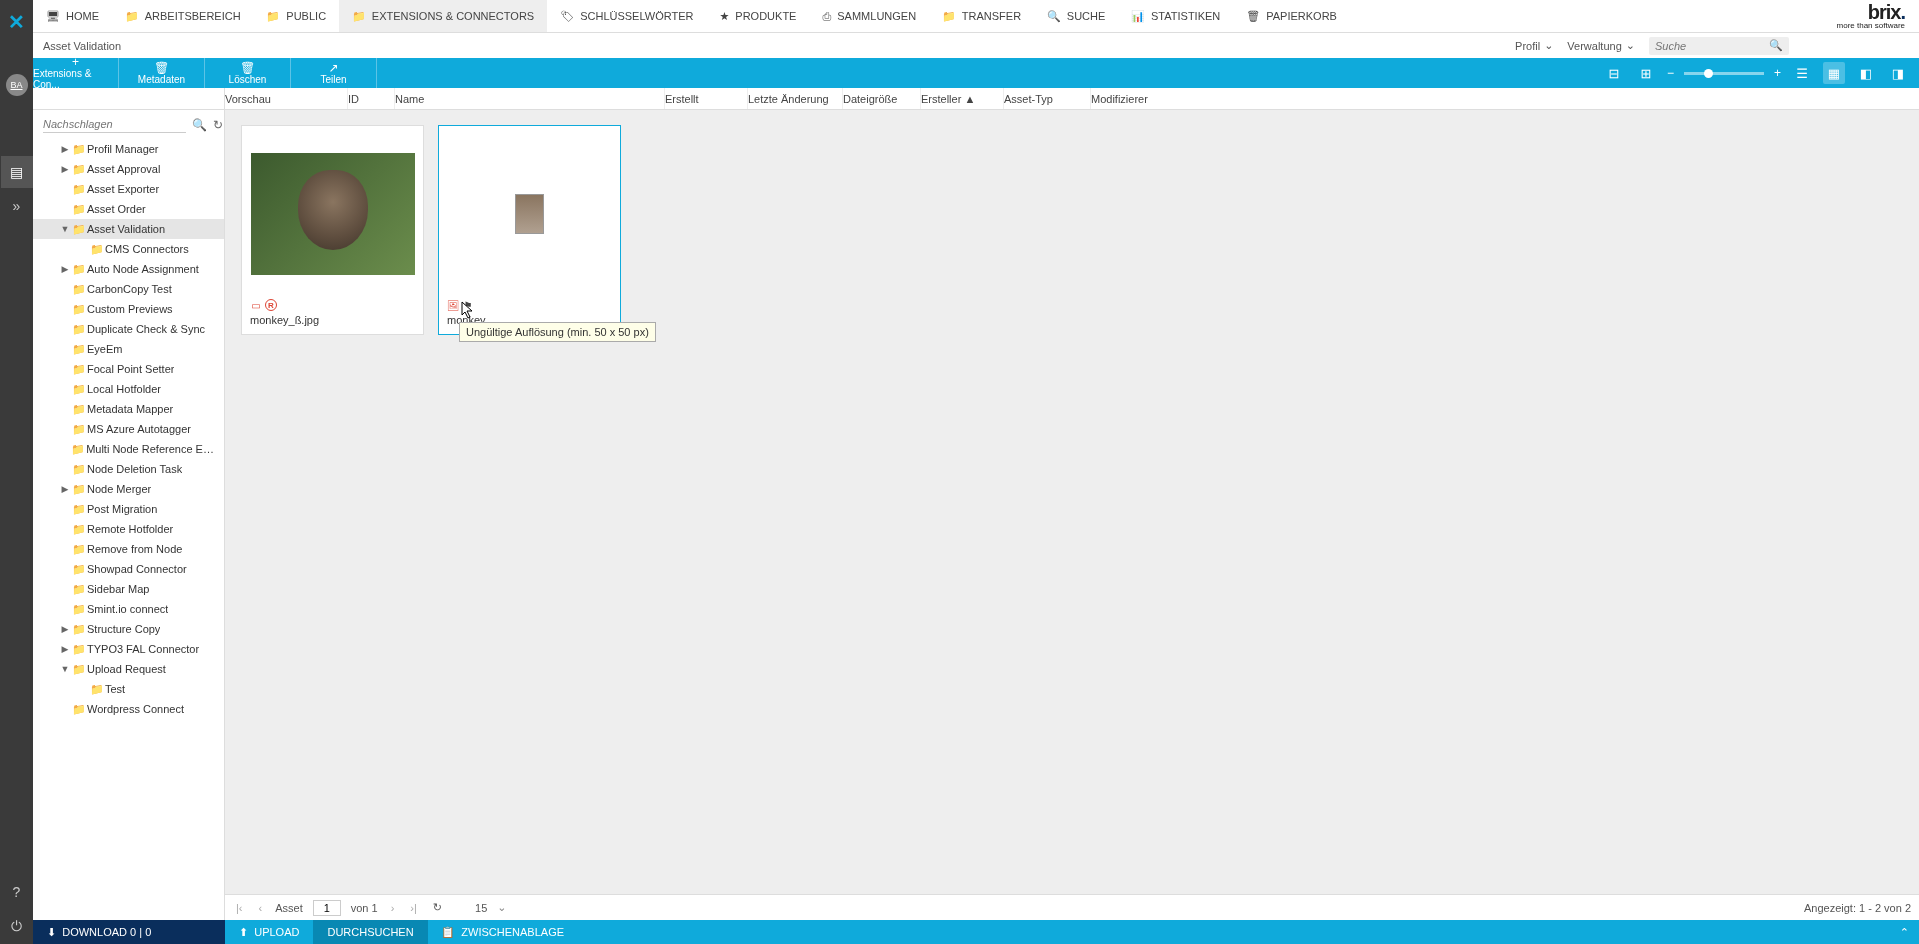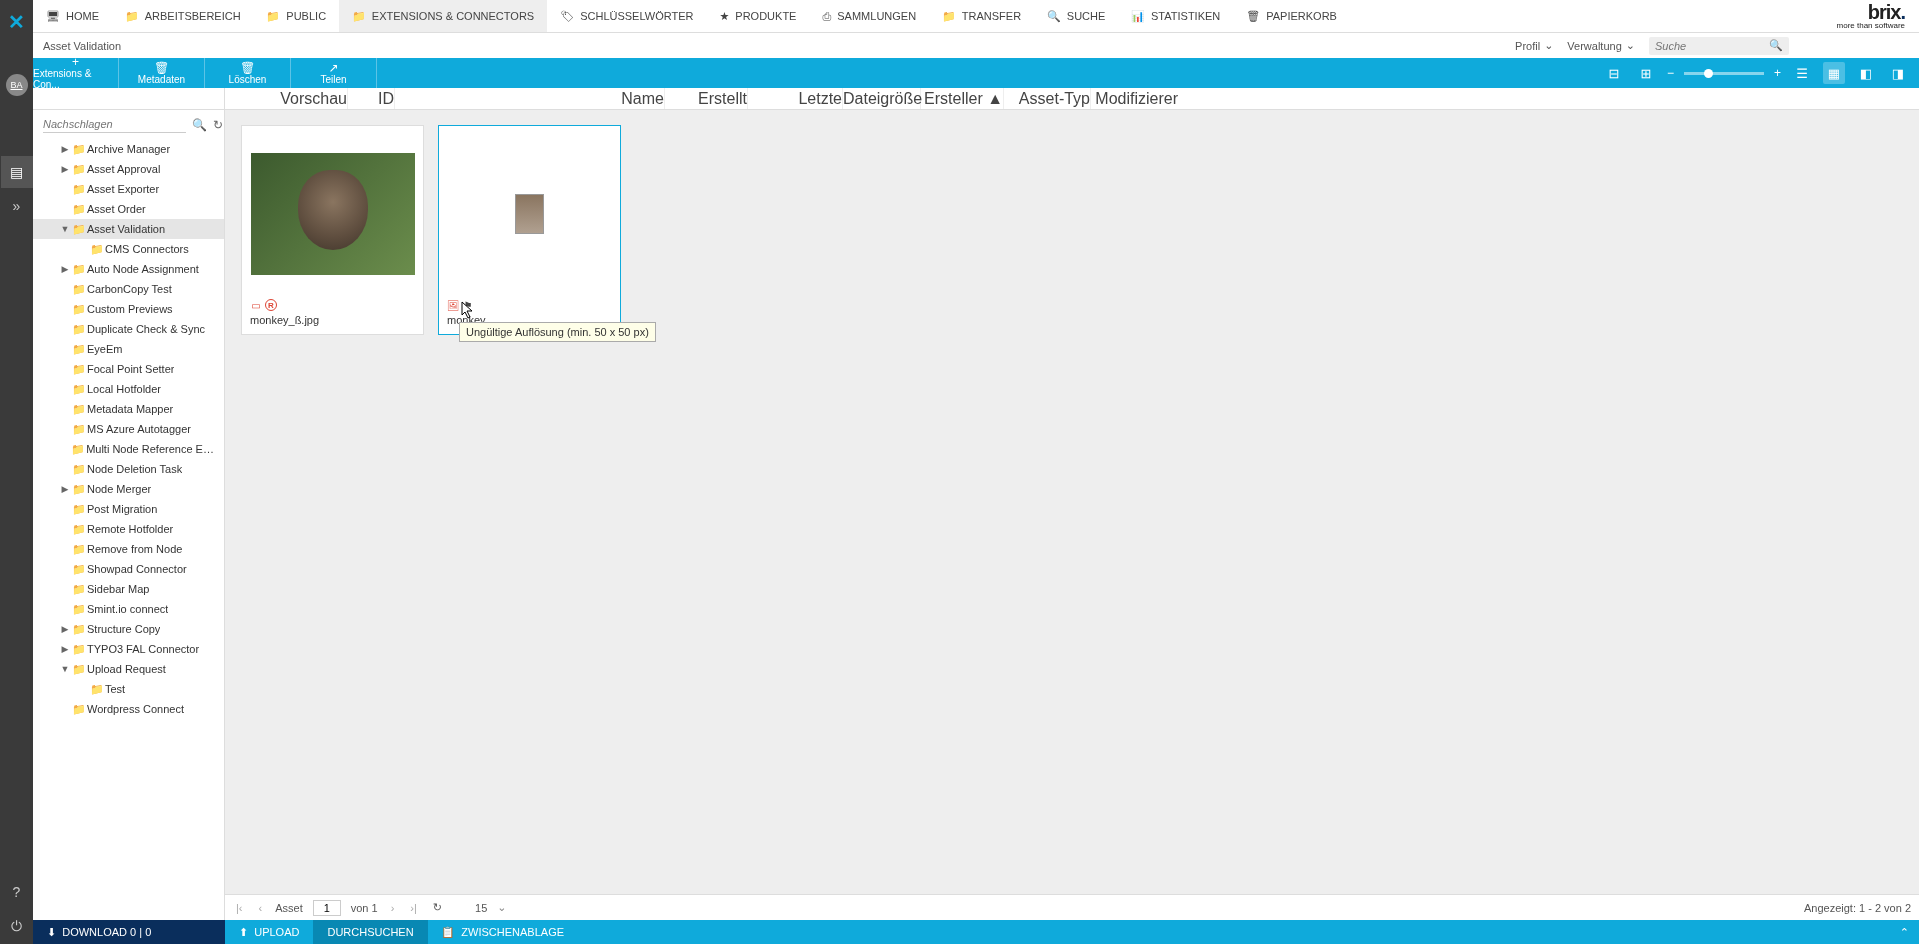--- a/index.html
+++ b/index.html
@@ -86,21 +86,21 @@
 .footer .spacer { flex: 1; }
 
 .bottombar { height: 24px; background: #0faadb; color: #fff; display: flex; align-items: center; font-size: 11px; }
 .bottombar .seg { display: flex; align-items: center; gap: 6px; padding: 0 14px; height: 100%; cursor: pointer; }
 .bottombar .seg.dark { background: #0a2e5c; width: 192px; }
 .bottombar .seg.mid { background: #0888b3; }
 .bottombar .spacer { flex: 1; }
 .bottombar .chev { padding: 0 10px; cursor: pointer; }
 .left-colhdr { width: 192px; height: 22px; border-right: 1px solid #ddd; }
 .colhdr-outer { display:flex; border-bottom:1px solid #ddd; background:#fff; height:22px;}
-.colhdr-outer .ch { text-align:right; font-size:16px; color:#444; line-height:22px; border-right:1px solid #eee; }
+.colhdr-outer .ch { text-align:left; font-size:11px; color:#444; line-height:22px; border-right:1px solid #eee; }
 </style>
 </head>
 <body>
 
 <div class="app">
   <div class="rail">
     <div class="logo">✕</div>
     <div class="avatar">BA</div>
     <div class="ricon active">▤</div>
     <div class="ricon">»</div>
@@ -235,21 +235,21 @@
       <div class="tree">
         <div class="searchrow">
           <input placeholder="Nachschlagen" style="">
           <span class="ic">🔍</span>
           <span class="ic">↻</span>
         </div>
         <div id="treelist">
             <div class="node" style="padding-left: 26px;">
               <span class="arr">▶</span>
               <span class="fic">📁</span>
-              <span class="lbl">Archive Manager</span>
+              <span class="lbl">Profil Manager</span>
             </div>
             <div class="node" style="padding-left: 26px;">
               <span class="arr">▶</span>
               <span class="fic">📁</span>
               <span class="lbl">Asset Approval</span>
             </div>
             <div class="node" style="padding-left: 26px;">
               <span class="arr"></span>
               <span class="fic">📁</span>
               <span class="lbl">Asset Exporter</span>

